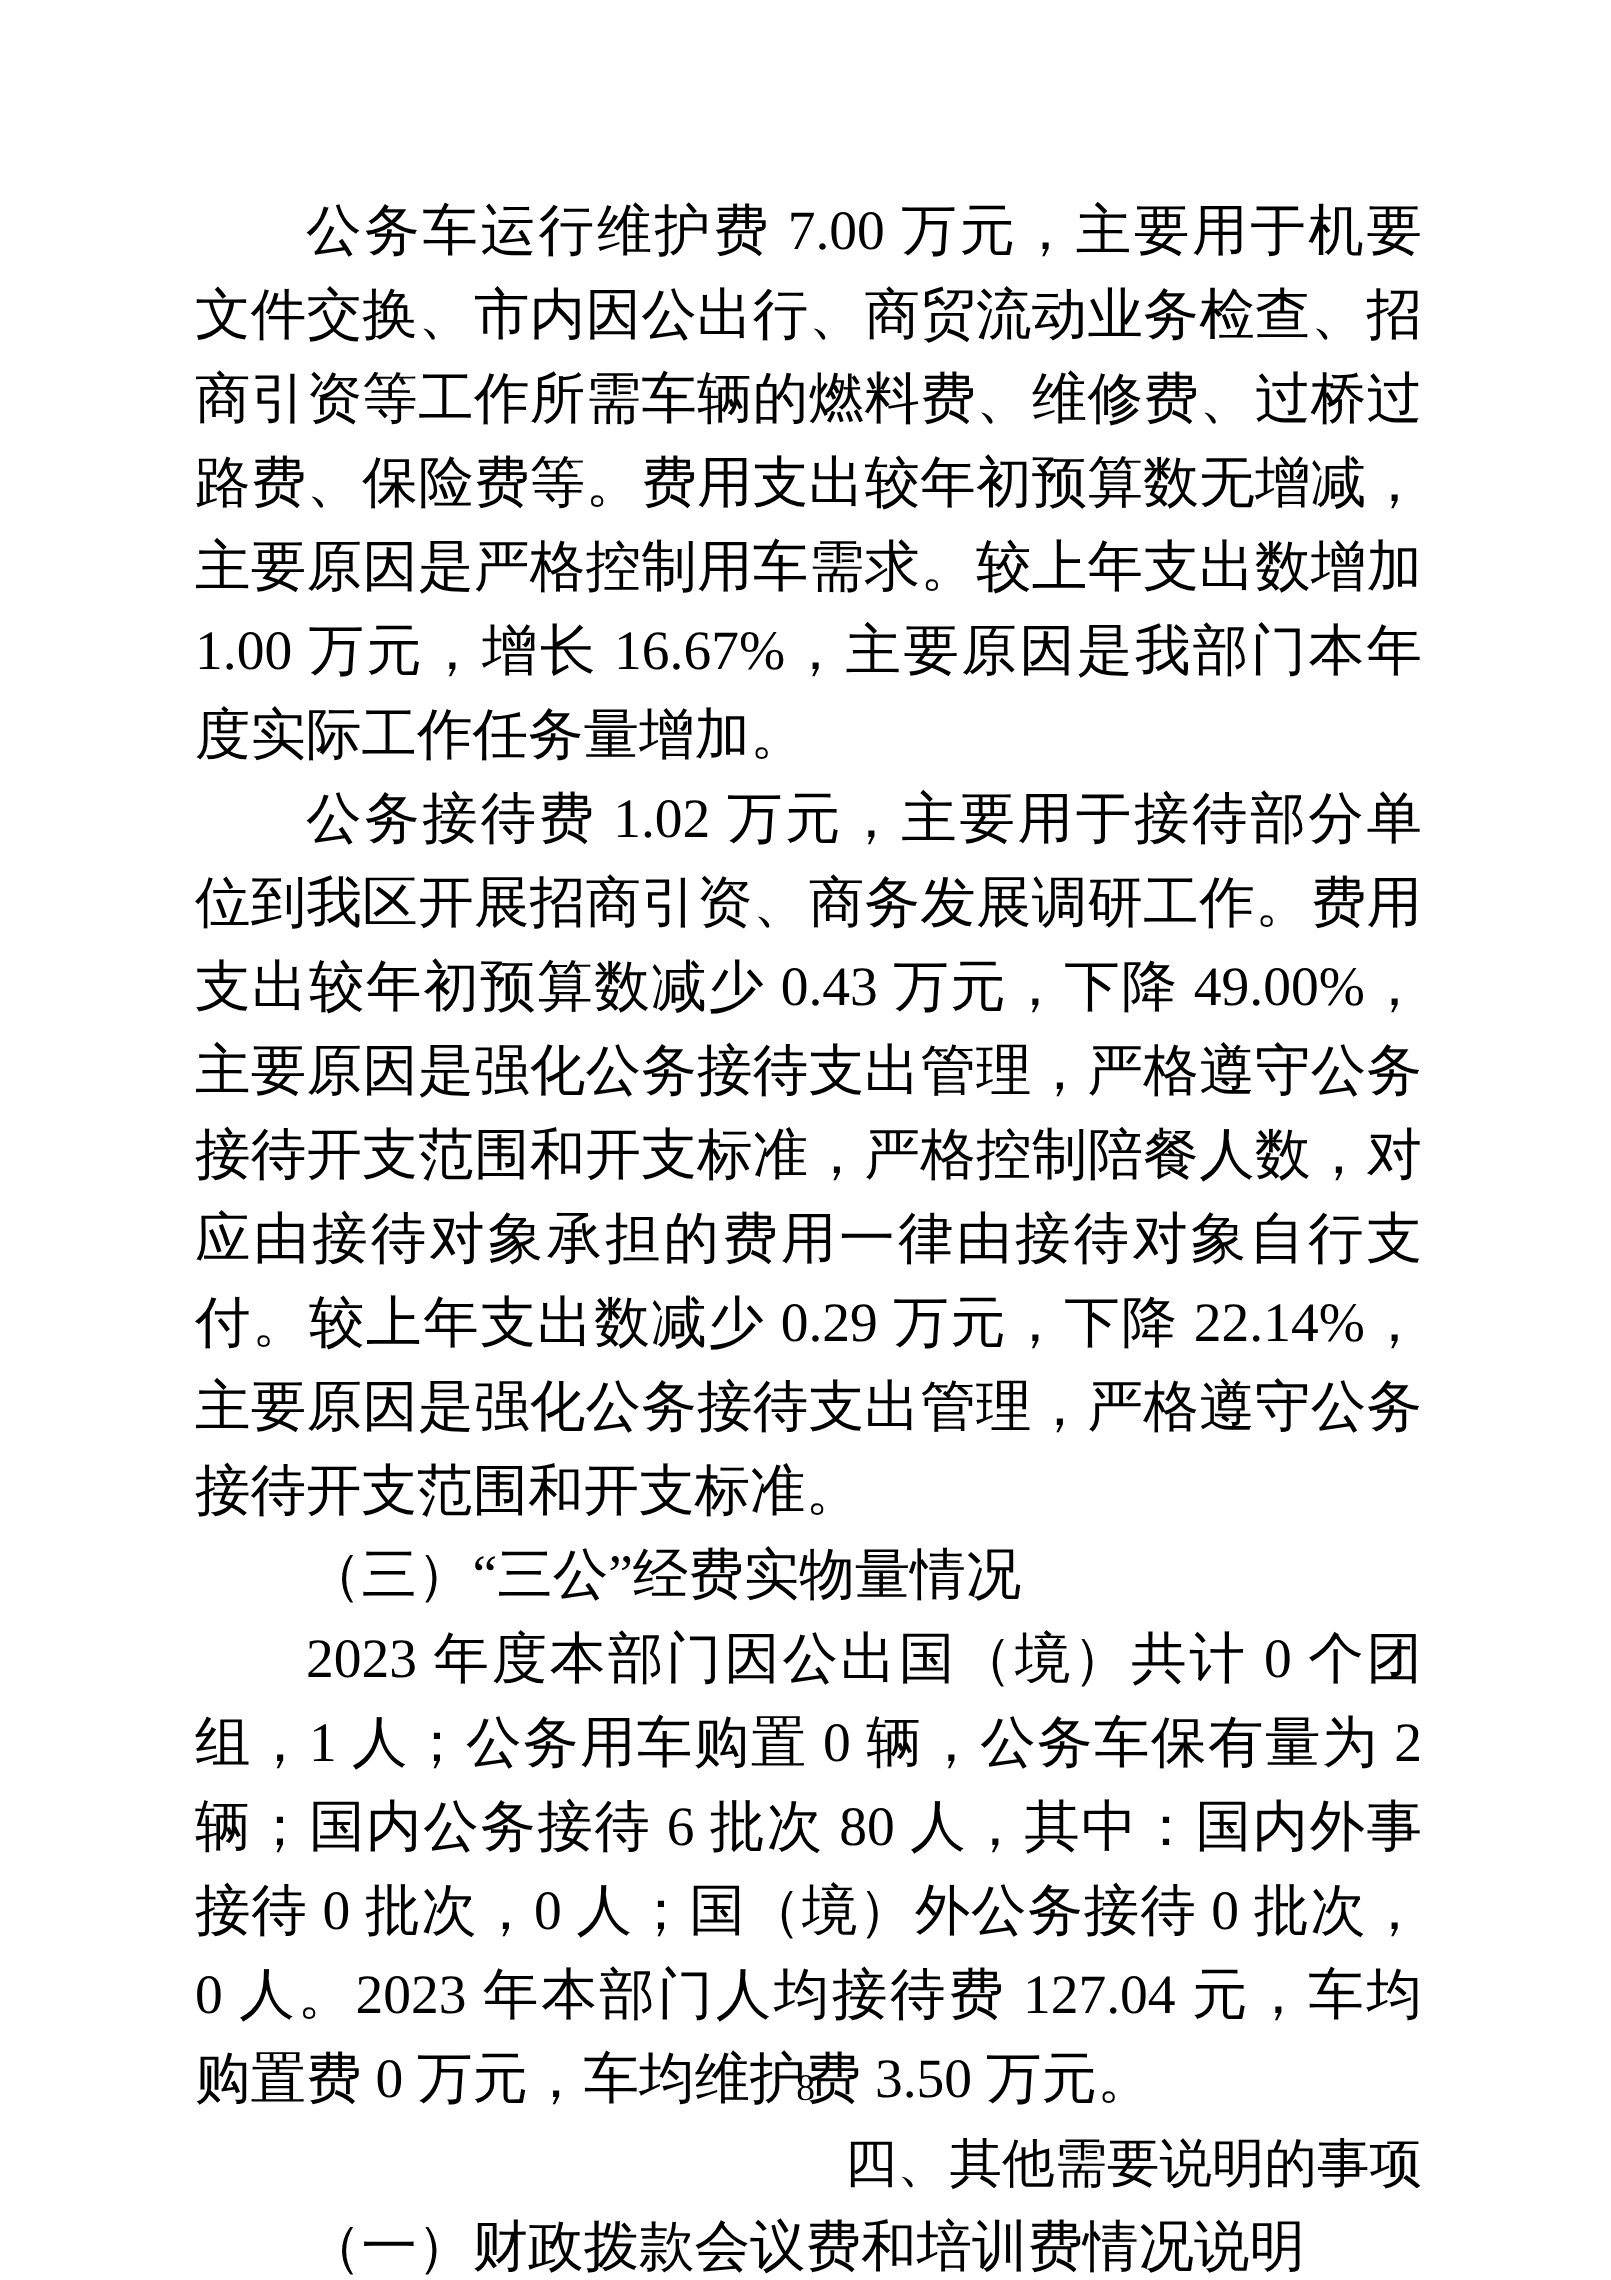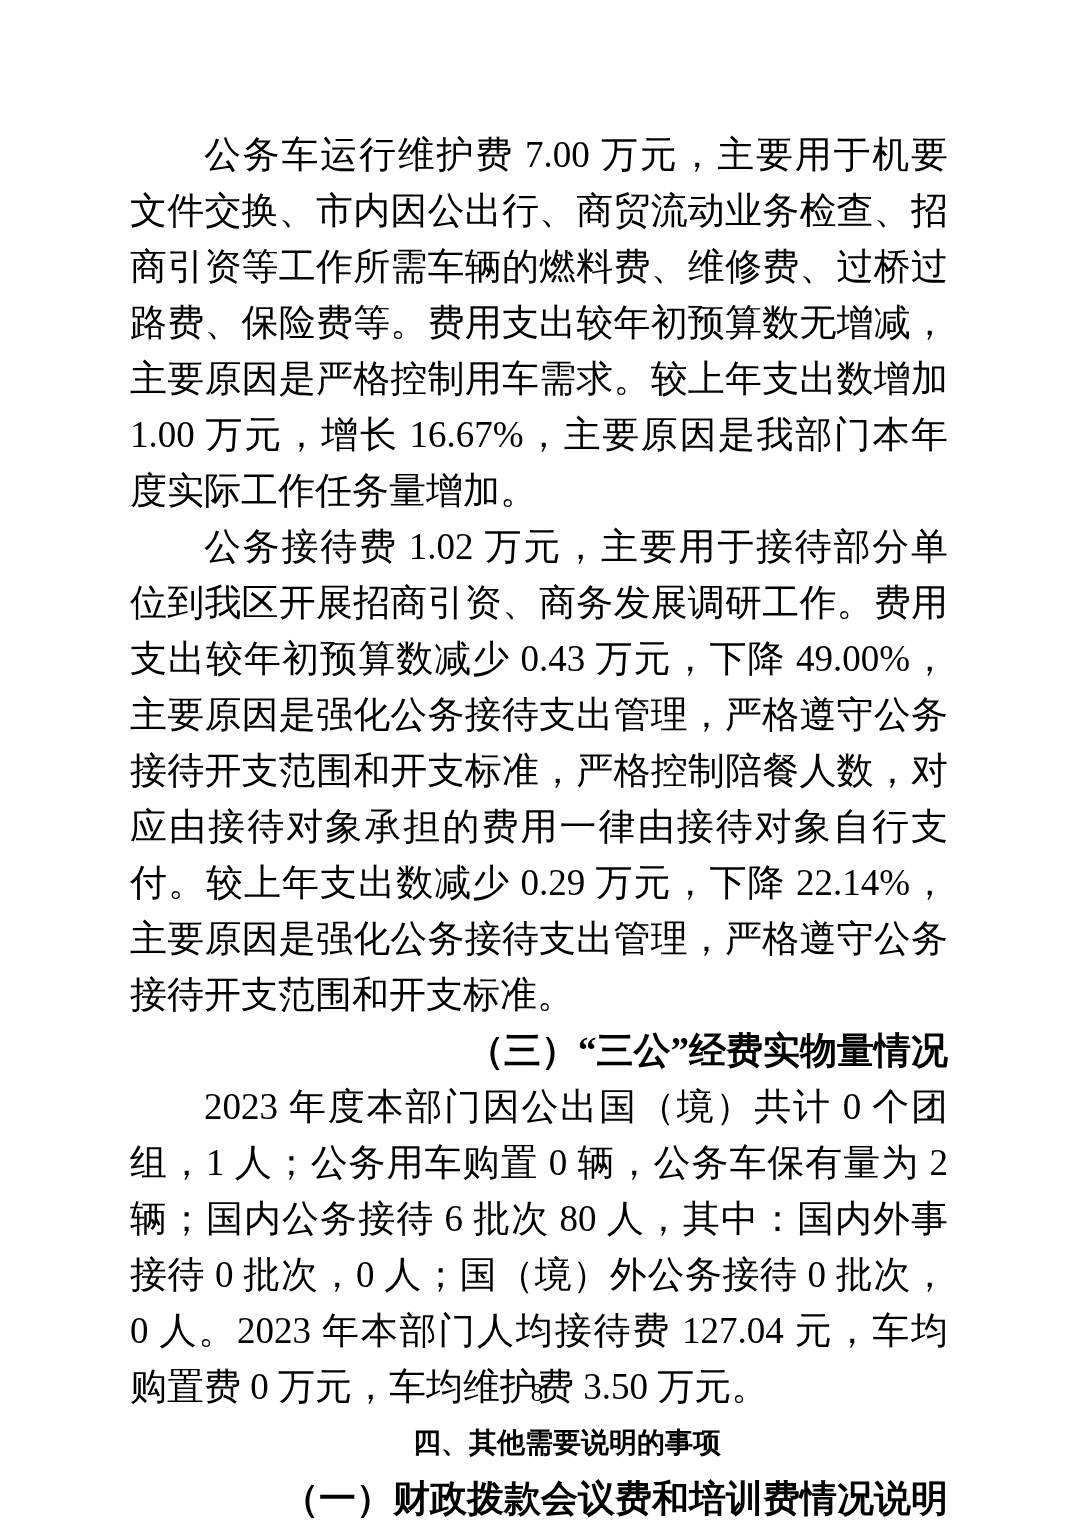--- a/index.html
+++ b/index.html
@@ -31,28 +31,28 @@
     text-align: justify;
     text-justify: inter-character;
     text-indent: 2em;
     word-break: break-all;
     font-kerning: none;
   }
   .block.paragraph {
     font-weight: normal;
   }
   .block.heading-kai {
-    font-weight: bold;
-    text-align: right;
+    font-weight: normal;
+    text-align: left;
   }
   .block.heading-hei {
-    font-weight: bold;
-    text-align: center;
+    font-weight: normal;
+    text-align: right;
     font-family: "Liberation Sans", "DejaVu Sans", sans-serif;
-    font-size: 28px;
+    font-size: 35px;
   }
   .page-footer {
     position: absolute;
     left: 0;
     top: 1378px;
     width: 1074px;
     text-align: center;
   }
   .page-number {
     font-size: 25px;

